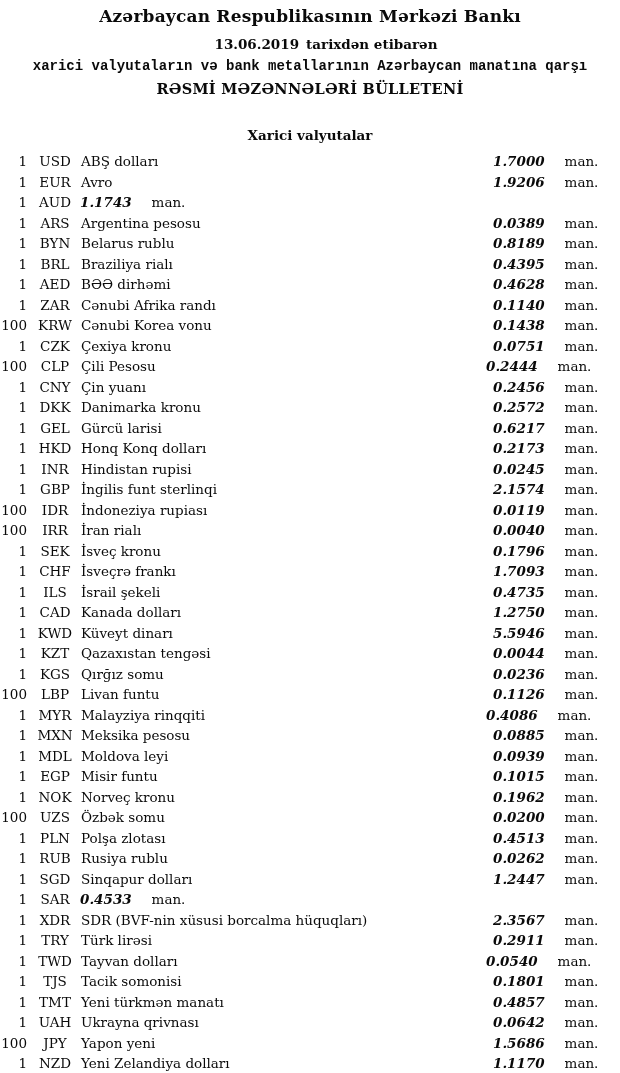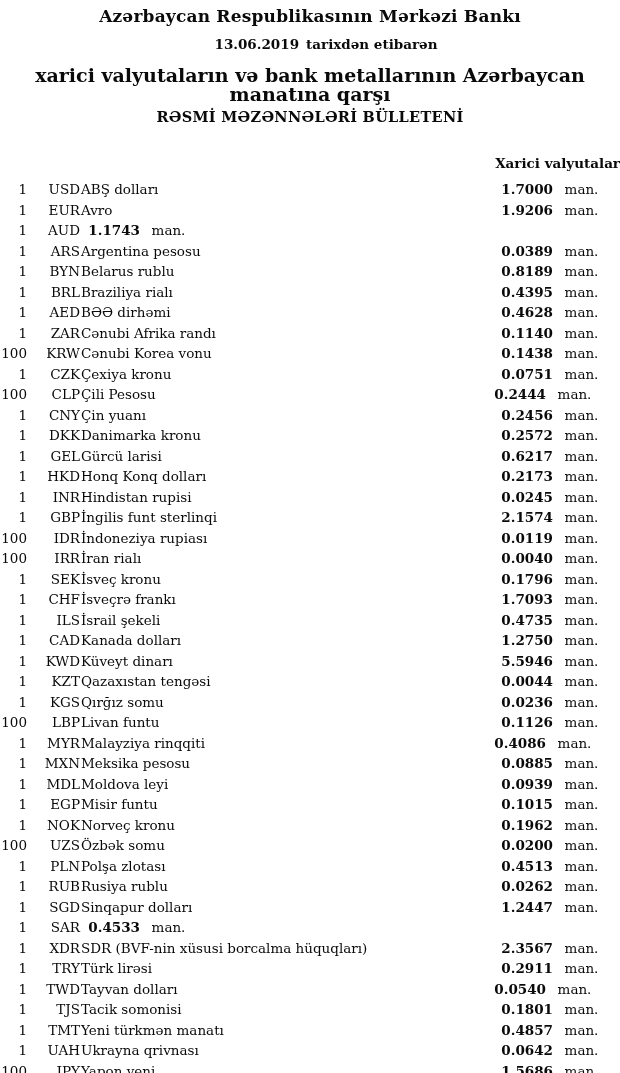--- a/index.html
+++ b/index.html
@@ -7,34 +7,34 @@
     position:relative;
     width:620px;height:1073px;
     background:#ffffff;color:#0a0a0a;
     font-family:"DejaVu Serif", "Liberation Serif", serif;
     overflow:hidden;
   }
   .header{text-align:center;padding-top:5px;font-weight:bold;}
   .title{font-size:17px;line-height:23px;letter-spacing:0.2px;}
   .dateline{font-size:13.5px;line-height:19px;margin-top:7px;padding-left:32px;}
   .dateline .date{margin-right:7px;}
-  .subtitle{font-size:19px;line-height:19px;margin-top:12px;}
+  .subtitle{font-size:14px;line-height:19px;margin-top:3px;font-family:Liberation Mono, monospace;}
   .bulletin{font-size:14.5px;line-height:20px;margin-top:3px;letter-spacing:0.3px;}
-  .section-title{text-align:right;font-weight:bold;font-size:13.5px;line-height:19px;margin-top:27px;}
+  .section-title{text-align:center;font-weight:bold;font-size:13.5px;line-height:19px;margin-top:27px;}
   .rates-table{margin-top:6px;}
   .row{
     display:flex;align-items:baseline;
     height:20.5px;line-height:20.5px;
     font-size:13.5px;
     padding-right:20px;
   }
   .qty{flex:none;width:27px;text-align:right;}
-  .code{flex:none;width:50px;margin-left:3px;text-align:right;}
+  .code{flex:none;width:50px;margin-left:3px;text-align:center;}
   .name{flex:1;padding-left:1px;white-space:nowrap;overflow:hidden;}
-  .rate{flex:none;width:60px;text-align:right;font-weight:bold;}
+  .rate{flex:none;width:60px;text-align:left;font-weight:bold;font-style:italic;}
   .unit{flex:none;width:37px;margin-left:10px;text-align:center;}
   .row.tight .rate,.row.tight .unit{transform:translateX(-7px);}
 </style>
 </head>
 <body>
 
 <div class="page">
   <div class="header">
     <div class="title">Azərbaycan Respublikasının Mərkəzi Bankı</div>
     <div class="dateline">

